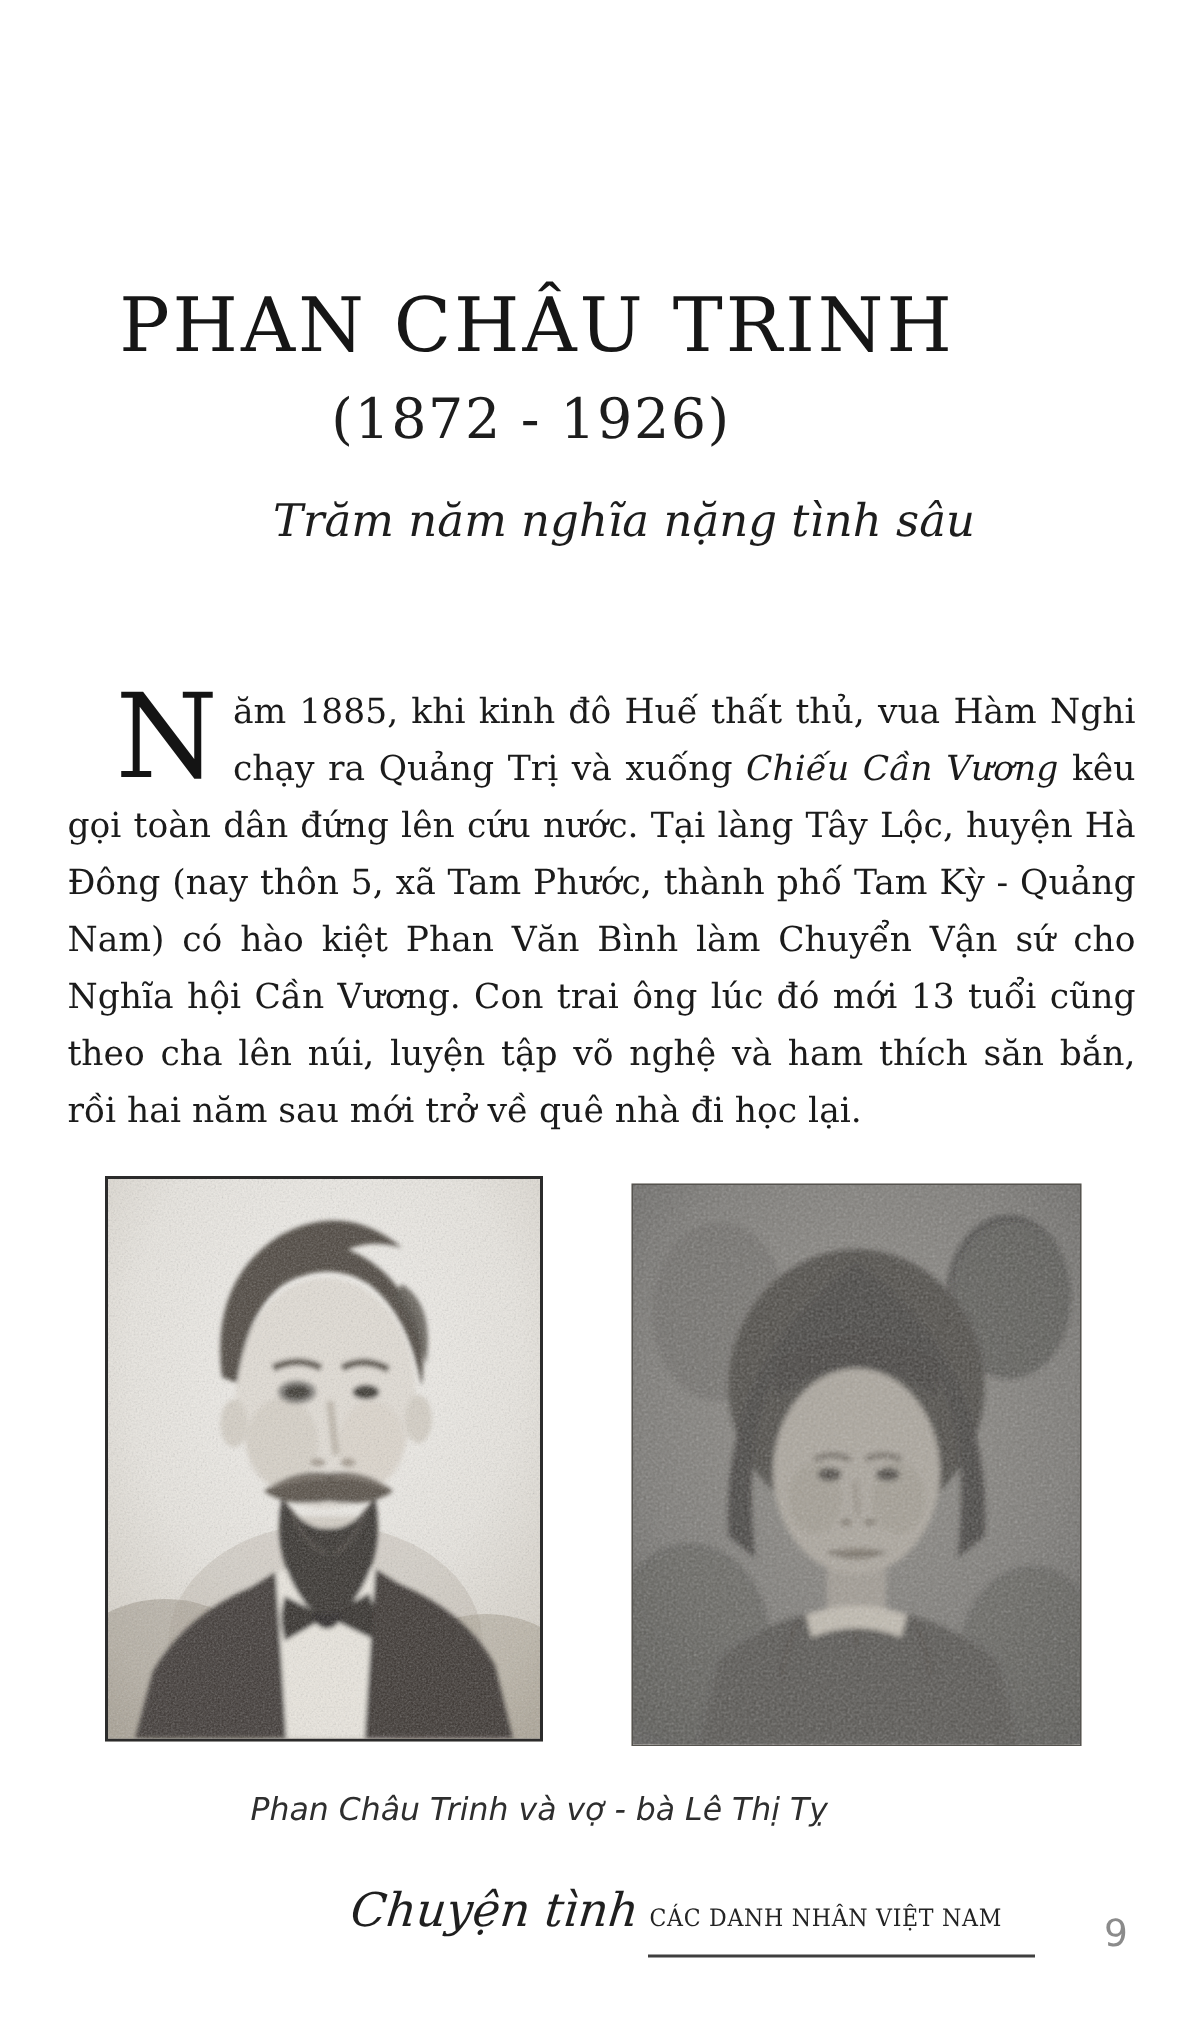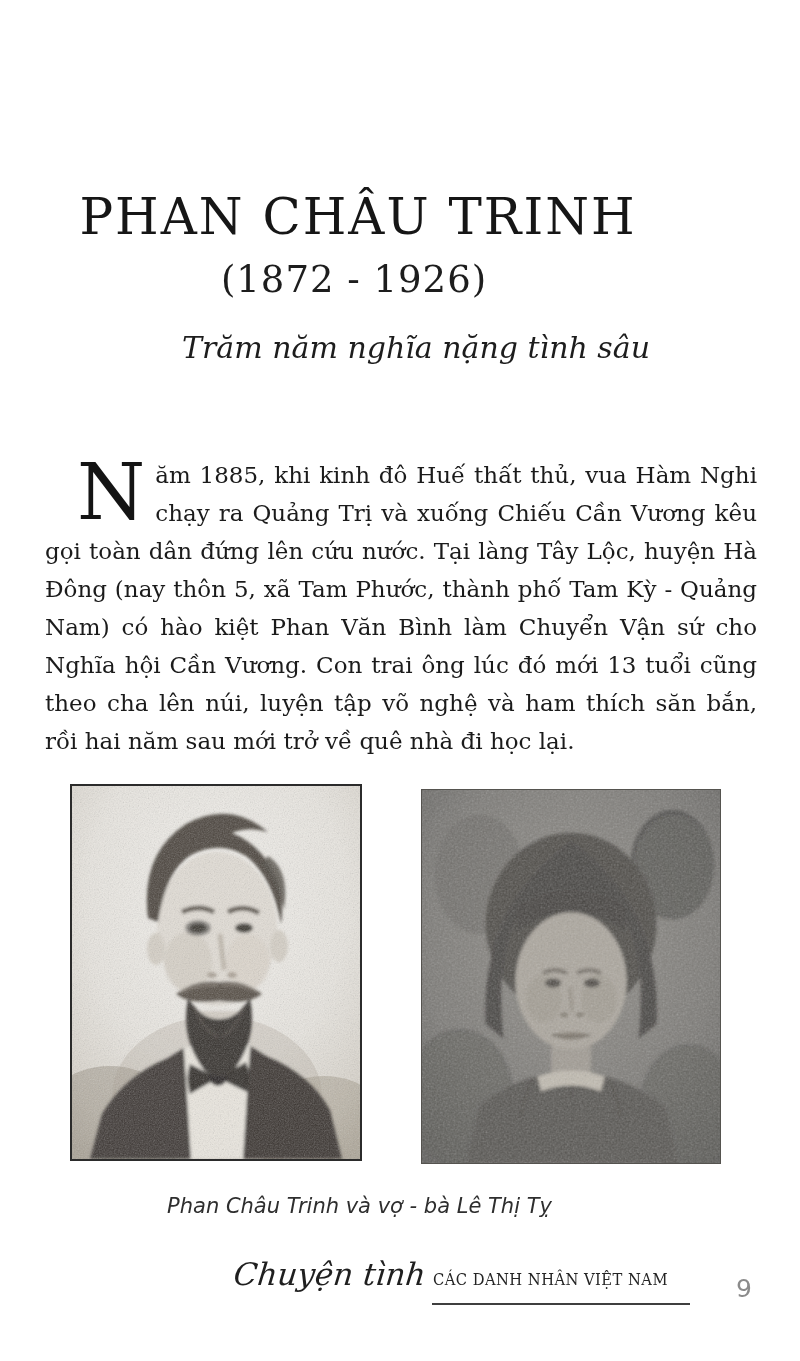--- a/index.html
+++ b/index.html
@@ -36,21 +36,21 @@
     font-size: 23px; line-height: 38px;
     text-align: justify;
     color: #1b1b1b;
   }
   .drop-cap {
     float: left;
     font-size: 78px; line-height: 60px;
     margin: 6px 10px 0 32px;
     color: #141414;
   }
-  .italic-inline { }
+  .italic-inline { font-style: italic; }
 
   .photo-frame {
     position: absolute;
     background: #e9e6e0;
   }
   .photo-left {
     top: 784px; left: 70px; width: 292px; height: 377px;
     border: 2px solid #2b2b2b;
   }
   .photo-right {

